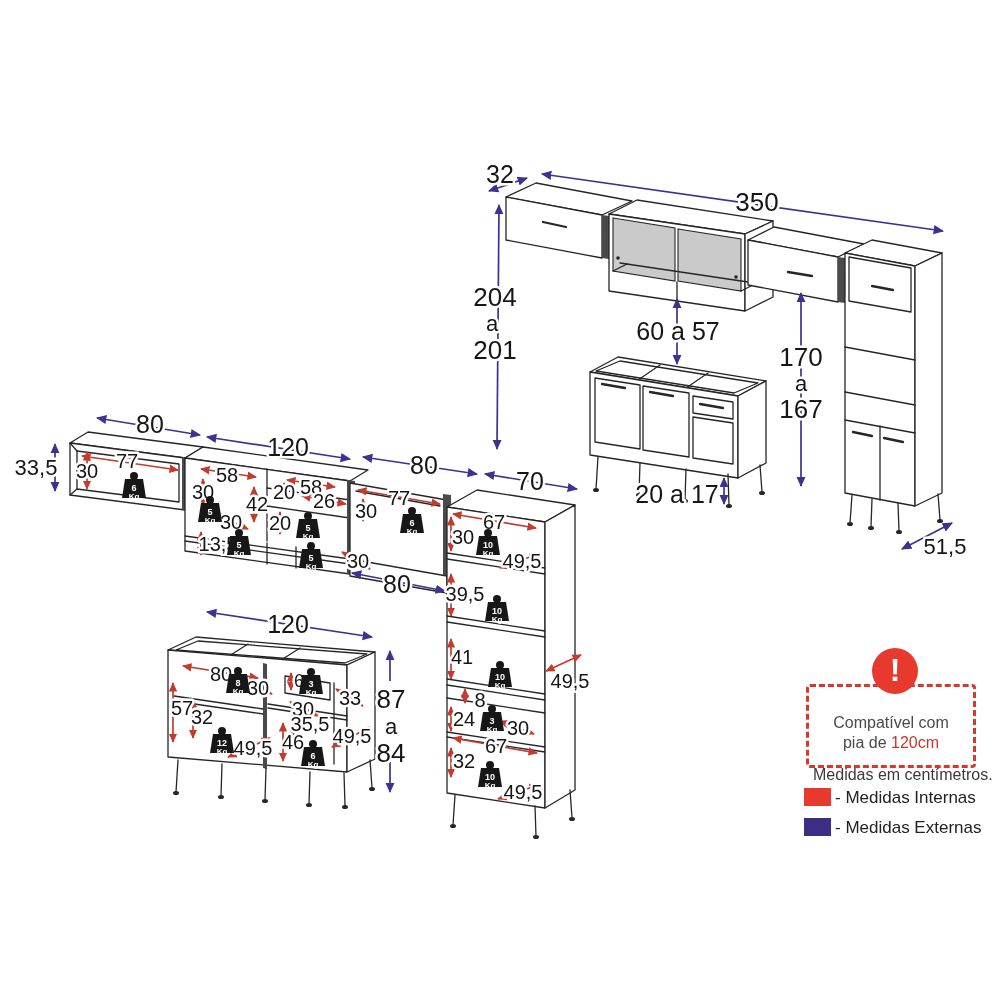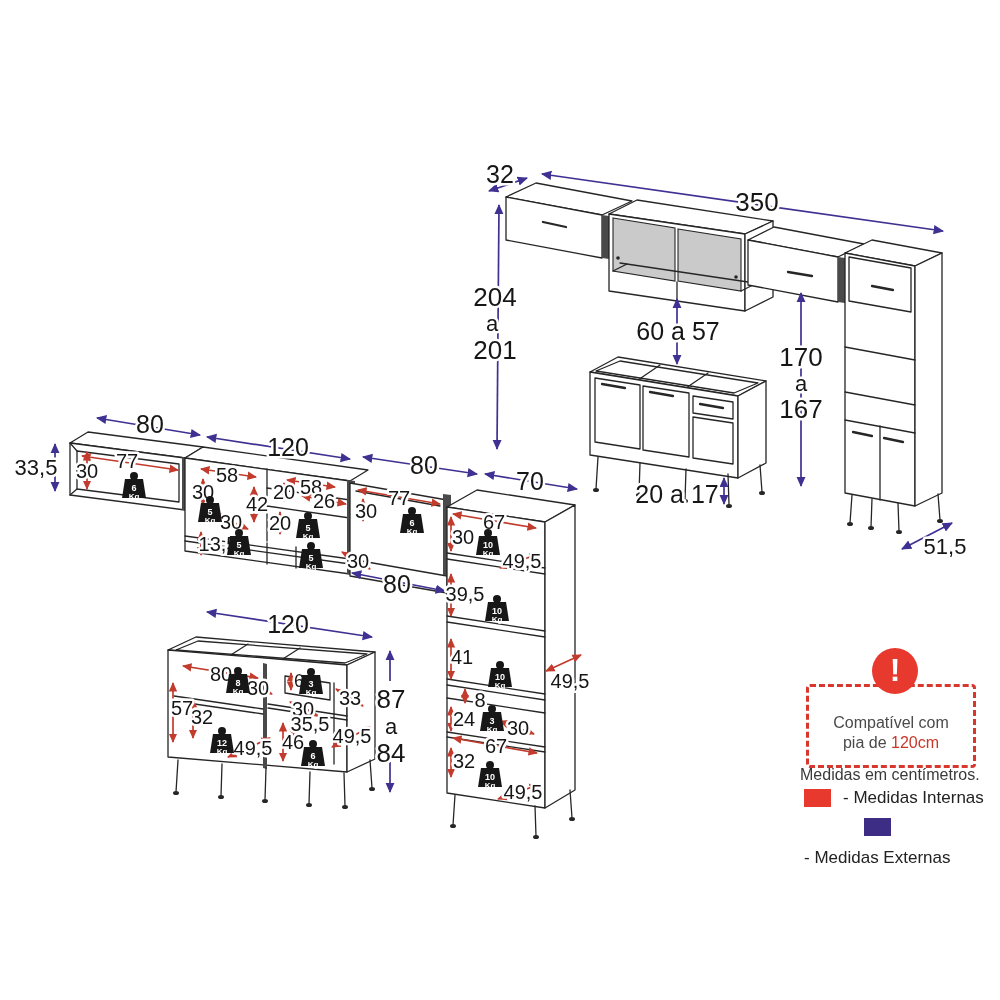--- a/index.html
+++ b/index.html
@@ -34,24 +34,24 @@
   
   .ref-title{position:absolute;left:30px;top:168px;font-size:28px;font-weight:bold;color:#111;}
   .legend{position:absolute;left:796px;top:648px;width:200px;}
   .warn-icon{position:absolute;left:76px;top:0px;width:46px;height:46px;border-radius:50%;
              background:#e8392e;color:#fff;font-weight:bold;font-size:32px;text-align:center;
              line-height:44px;z-index:2;}
   .compat-box{position:absolute;left:10px;top:36px;width:164px;border:3px dashed #d8372e;
               border-radius:4px;padding:26px 0 12px 0;text-align:center;color:#4a4a4a;
               font-size:16px;font-weight:500;line-height:20px;background:transparent;}
   .compat-size{color:#c8372b;font-weight:normal;}
-  .units-note{position:absolute;left:4px;top:118px;font-size:16px;color:#3a3a3a;white-space:nowrap;}
-  .legend-row{position:absolute;left:8px;display:flex;align-items:center;gap:12px;
+  .units-note{position:absolute;left:17px;top:118px;font-size:16px;color:#3a3a3a;white-space:nowrap;}
+  .legend-row{position:absolute;left:8px;display:flex;align-items:flex-start;gap:4px;
               font-size:17px;color:#222;white-space:nowrap;}
-  .legend-row.internal{top:140px;} .legend-row.external{top:170px;flex-direction:column;}
+  .legend-row.internal{top:140px;} .legend-row.external{top:170px;}
   .swatch{display:inline-block;width:27px;height:18px;}
   .swatch.red{background:#e8392e;} .swatch.purple{background:#3d2d85;}
 </style>
 </head>
 <body>
 
 <div class="stage">
 
 <svg width="1000" height="1000" viewBox="0 0 1000 1000">
   <defs>

